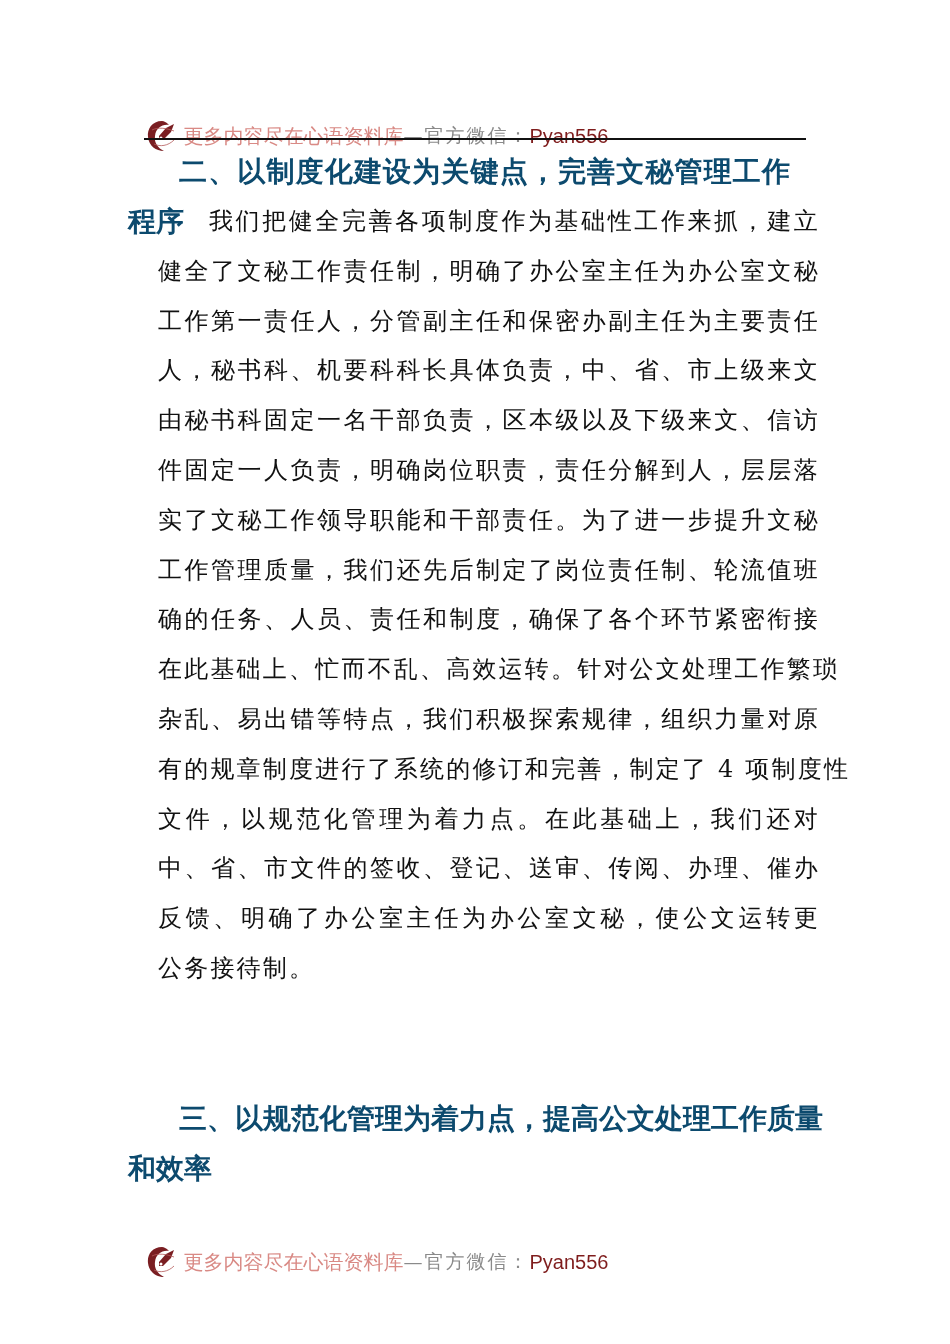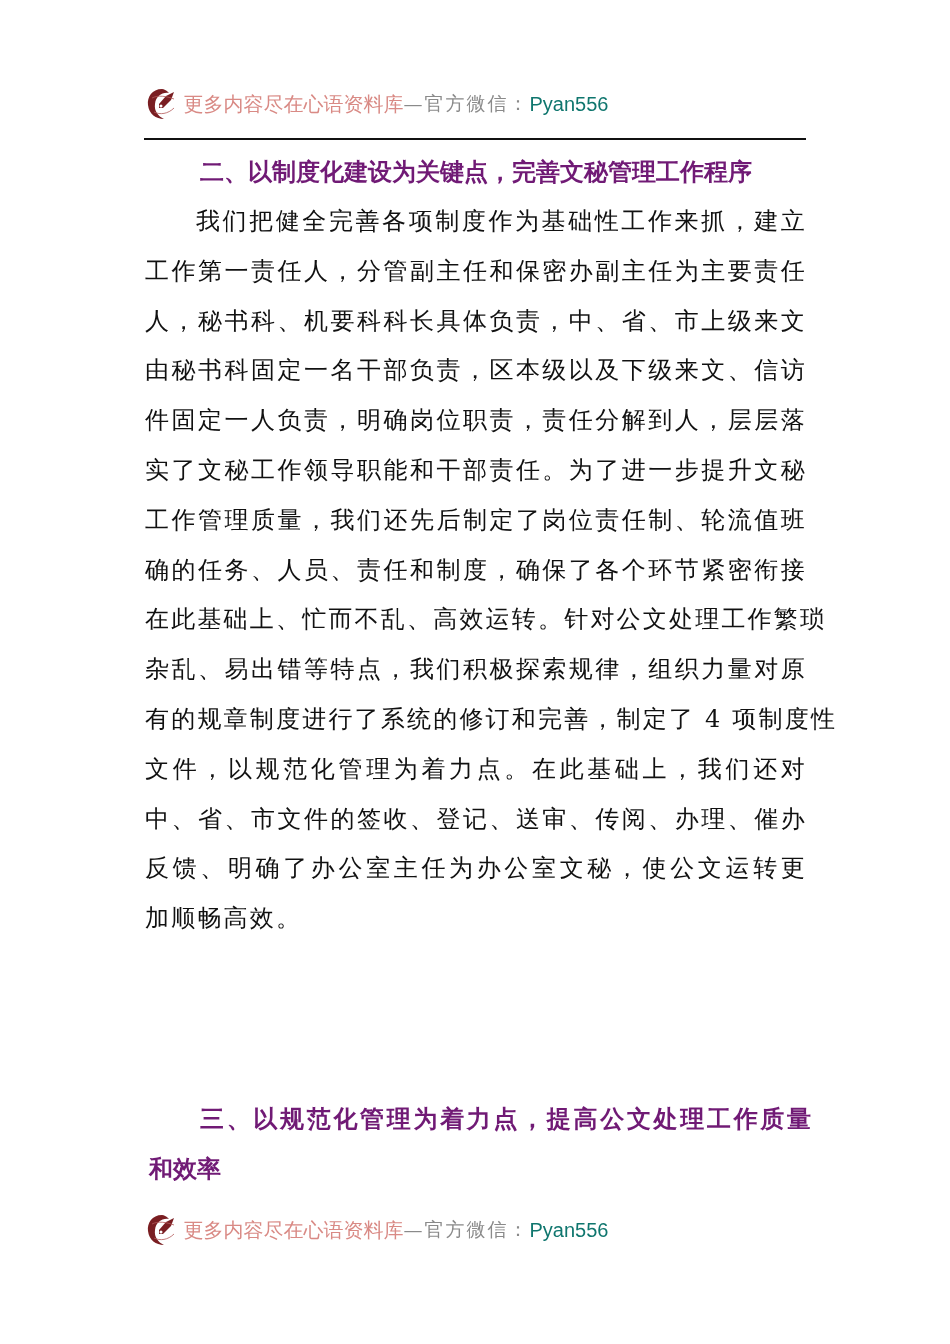--- a/index.html
+++ b/index.html
@@ -1,29 +1,29 @@
 <!DOCTYPE html>
 <html><head>
   <meta charset="utf-8">
   <style>
     html, body { margin: 0; padding: 0; background: #ffffff; }
     body { width: 950px; height: 1344px; position: relative; overflow: hidden;
            font-family: "DejaVu Serif", "Liberation Serif", serif; color: #111; }
     .banner { position: absolute; left: 0; width: 752px; height: 40px;
-              display: flex; justify-content: center; }
+              display: flex; justify-content: center; margin-top: 32px; }
     .banner-inner { display: flex; align-items: center; }
     .logo { width: 36px; height: 36px; margin-right: 4px; }
     .banner-red { color: #d98a85; font-size: 20px; letter-spacing: 0px; font-family: "DejaVu Serif", serif; }
     .banner-gray { color: #8a8a8a; font-size: 19px; font-family: "DejaVu Serif", serif; letter-spacing: 2px; }
-    .banner-id { color: #0f766e; font-size: 20px; font-family: "Liberation Sans", sans-serif; }
+    .banner-id { color: #7f1d1d; font-size: 20px; font-family: "Liberation Sans", sans-serif; }
     .rule { position: absolute; left: 144px; width: 662px; height: 2px; background: #111; top: 138px; }
-    .heading { position: absolute; left: 149px; width: 662px; font-family: "DejaVu Sans", "Liberation Sans", sans-serif;
-               font-size: 24px; font-weight: bold; line-height: 50px; color: #701a75; text-align: justify; }
+    .heading { position: absolute; left: 128px; width: 662px; font-family: "DejaVu Sans", "Liberation Sans", sans-serif;
+               font-size: 28px; font-weight: bold; line-height: 50px; color: #0c4a6e; text-align: justify; }
     .heading.indent { text-indent: 51px; }
-    .body-text { position: absolute; left: 145px; width: 662px; top: 197px;
+    .body-text { position: absolute; left: 158px; width: 662px; top: 197px;
                  font-size: 24px; line-height: 49.8px; letter-spacing: 2.2px; text-indent: 51px;
                  text-align: justify; color: #111; }
     .line { display: block; white-space: nowrap; text-align: justify; text-align-last: justify; }
     .line.first { padding-left: 51px; }
     .line.last { text-align-last: left; }
   </style>
 </head>
 <body>
 
 <div class="banner" style="top:84px;">
@@ -41,34 +41,35 @@
     <span class="banner-id">Pyan556</span>
   </div>
 </div>
 
 <div class="rule"></div>
 
 <div class="heading indent" style="top:147px;">二、以制度化建设为关键点，完善文秘管理工作程序</div>
 
 <div class="body-text" style="text-indent:0;">
   <span class="line first">我们把健全完善各项制度作为基础性工作来抓，建立</span>
+  <span class="line">健全了文秘工作责任制，明确了办公室主任为办公室文秘</span>
   <span class="line">工作第一责任人，分管副主任和保密办副主任为主要责任</span>
   <span class="line">人，秘书科、机要科科长具体负责，中、省、市上级来文</span>
   <span class="line">由秘书科固定一名干部负责，区本级以及下级来文、信访</span>
   <span class="line">件固定一人负责，明确岗位职责，责任分解到人，层层落</span>
   <span class="line">实了文秘工作领导职能和干部责任。为了进一步提升文秘</span>
   <span class="line">工作管理质量，我们还先后制定了岗位责任制、轮流值班</span>
   <span class="line">确的任务、人员、责任和制度，确保了各个环节紧密衔接</span>
   <span class="line">在此基础上、忙而不乱、高效运转。针对公文处理工作繁琐</span>
   <span class="line">杂乱、易出错等特点，我们积极探索规律，组织力量对原</span>
   <span class="line">有的规章制度进行了系统的修订和完善，制定了 4 项制度性</span>
   <span class="line">文件，以规范化管理为着力点。在此基础上，我们还对</span>
   <span class="line">中、省、市文件的签收、登记、送审、传阅、办理、催办</span>
   <span class="line">反馈、明确了办公室主任为办公室文秘，使公文运转更</span>
-  <span class="line last">加顺畅高效。</span>
+  <span class="line last">公务接待制。</span>
 </div>
 
 <div class="heading" style="top:1094px;">
   <span class="line first" style="text-align-last:justify;">三、以规范化管理为着力点，提高公文处理工作质量</span>
   <span class="line last">和效率</span>
 </div>
 
 <div class="banner" style="top:1210px;">
   <div class="banner-inner">
     <svg class="logo" viewBox="0 0 36 36">

